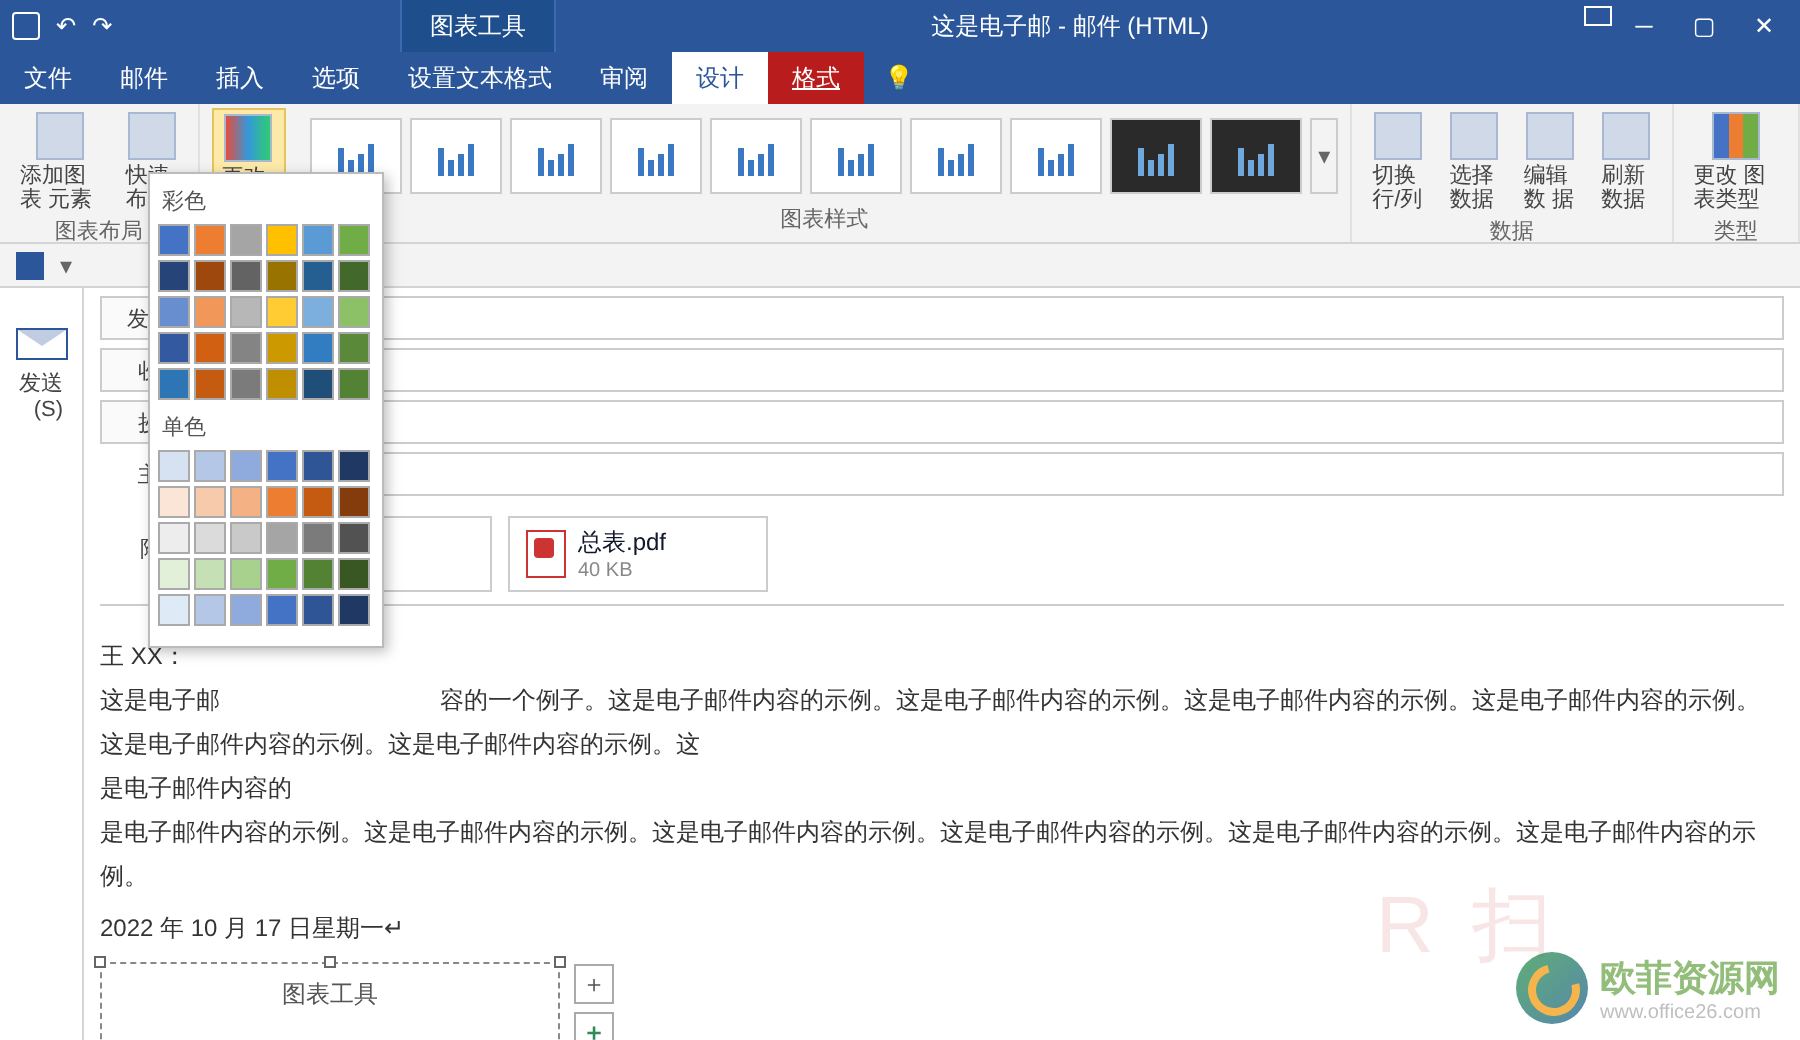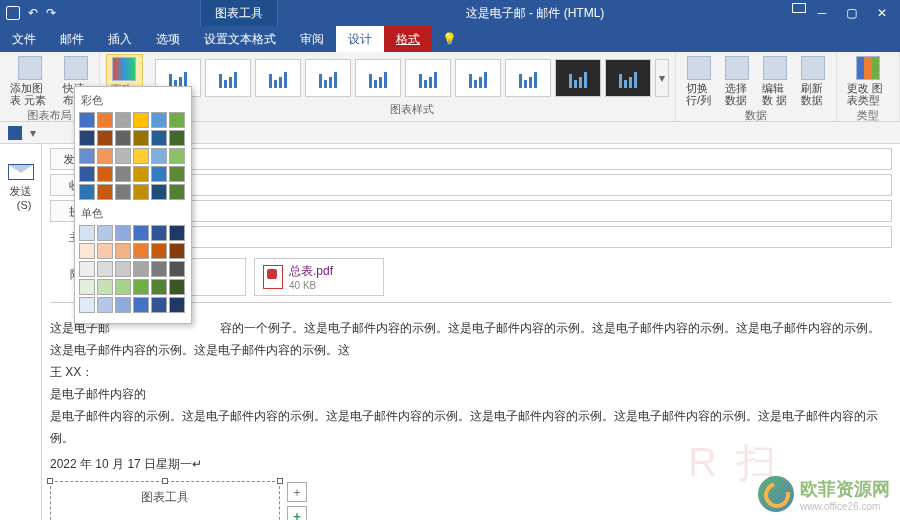--- a/index.html
+++ b/index.html
@@ -275,30 +275,30 @@
         <div class="attach-item">
           <div class="pdf-ico"></div>
           <div>
               <div style="color:#333;"></div>
               <div style="color:#888;font-size:10px;"></div>
             </div>
         </div>
         <div class="attach-item">
           <div class="pdf-ico"></div>
           <div>
-              <div style="color:#701a75;">总表.pdf</div>
+              <div style="color:#0f172a;">总表.pdf</div>
               <div style="color:#888;font-size:10px;">40 KB</div>
             </div>
         </div>
       </div>
     </div>
     <div class="sep"></div>
     <div class="body-text">
+      <div>王 XX：</div>
       <div><span>    这是电子邮</span><span style="display:inline-block;width:110px;"></span><span>容的一个例子。这是电子邮件内容的示例。这是电子邮件内容的示例。这是电子邮件内容的示例。这是电子邮件内容的示例。这是电子邮件内容的示例。这是电子邮件内容的示例。这</span></div>
-      <div>王 XX：</div>
       <div><span>是电子邮件内容的</span></div>
       <div>是电子邮件内容的示例。这是电子邮件内容的示例。这是电子邮件内容的示例。这是电子邮件内容的示例。这是电子邮件内容的示例。这是电子邮件内容的示例。</div>
       <div style="margin-top:4px;">2022 年 10 月 17 日星期一↵</div>
 
       <div class="chart-box">
         <div class="handle" style="top:-4px;left:-4px;"></div>
           <div class="handle" style="top:-4px;right:-4px;"></div>
 
         <div class="handle" style="top:-4px;left:50%;margin-left:-3px;"></div>
 

